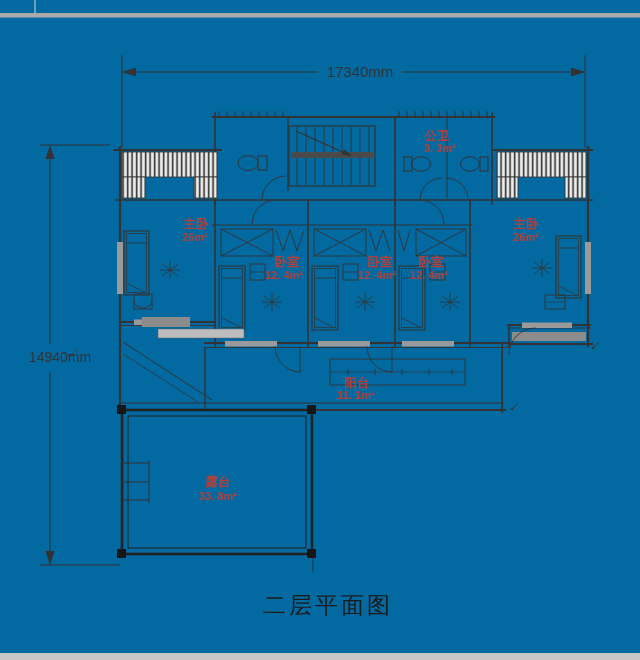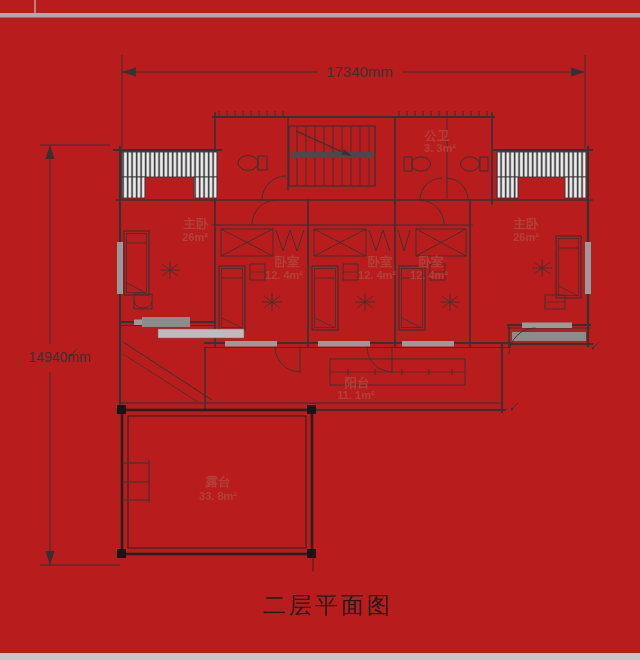--- a/index.html
+++ b/index.html
@@ -1,16 +1,16 @@
 <!DOCTYPE html>
 <html><head>
 <meta charset="utf-8">
 <style>
   html,body{margin:0;padding:0;background:#ffffff;}
-  #stage{position:relative;width:640px;height:660px;background:#b91c1c;overflow:hidden;
+  #stage{position:relative;width:640px;height:660px;background:#0369a1;overflow:hidden;
          font-family:"Liberation Sans","DejaVu Sans",sans-serif;}
   svg{position:absolute;left:0;top:0;}
   svg text{font-family:"Liberation Sans","DejaVu Sans",sans-serif;}
   .dim-text{font-size:15px;fill:#333;}
   .dim-text-left{font-size:14px;fill:#333;}
   .room-name{font-size:12.5px;font-weight:bold;fill:#b2413c;text-anchor:middle;}
   .room-area{font-size:11px;font-weight:bold;fill:#b2413c;text-anchor:middle;}
   .plan-title{font-size:23px;fill:#1b1b1b;letter-spacing:3px;text-anchor:middle;}
 </style>
 </head>

